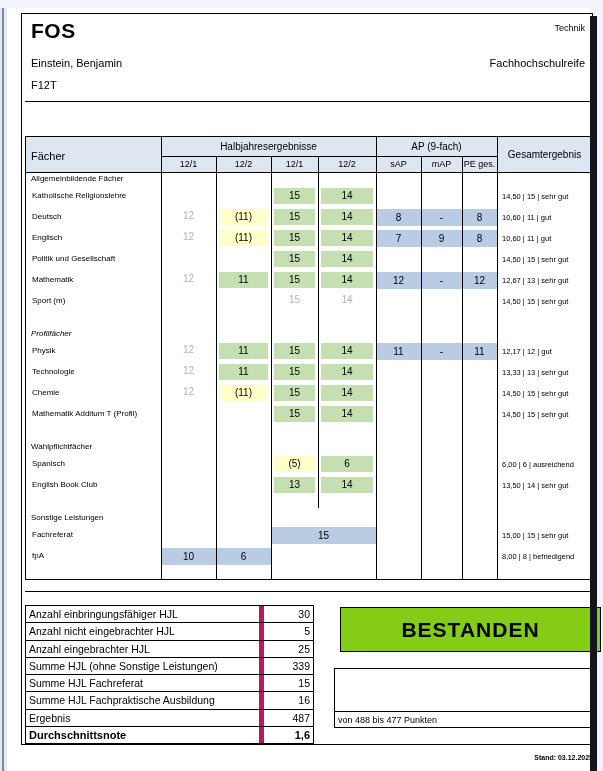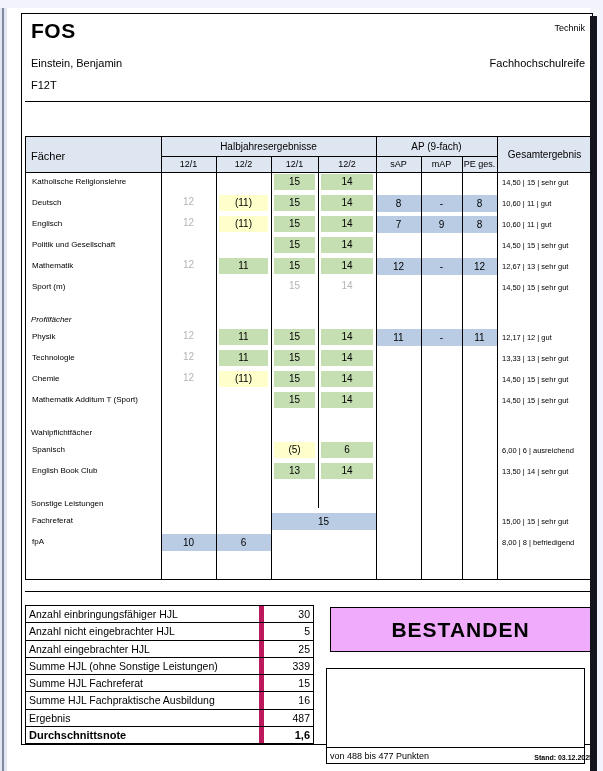--- a/index.html
+++ b/index.html
@@ -41,22 +41,22 @@
   .fill.blue{background:#b9cce4; top:2px; height:17px; line-height:17px;}
   .table-rule{position:absolute; left:3px; top:577px; width:566px; height:1px; background:#000;}
   
   .summary{position:absolute; left:3px; top:591px; width:289px; height:139px; border:1px solid #000; box-sizing:border-box; display:flex; flex-direction:column;}
   .s-row{flex:1; display:flex; border-bottom:1px solid #000; align-items:center;}
   .s-row:last-child{border-bottom:none;}
   .s-label{flex:1; font-size:10.5px; padding-left:3px; white-space:nowrap; overflow:hidden;}
   .s-value{width:54px; border-left:5px solid #be185d; align-self:stretch; display:flex; align-items:center; justify-content:flex-end; font-size:10.5px; padding-right:3px; box-sizing:border-box;}
   .s-bold .s-label,.s-bold .s-value{font-weight:bold; font-size:11px;}
   
-  .verdict{position:absolute; left:308px; top:593px; width:261px; height:45px; background:#f0abfc; border:1px solid #000; box-sizing:border-box; display:flex; align-items:center; justify-content:center; font-size:21px; font-weight:bold; letter-spacing:1px;}
-  .notebox{position:absolute; left:304px; top:654px; width:259px; height:96px; border:1px solid #000; box-sizing:border-box; background:#fff;}
+  .verdict{position:absolute; left:318px; top:593px; width:261px; height:45px; background:#84cc16; border:1px solid #000; box-sizing:border-box; display:flex; align-items:center; justify-content:center; font-size:21px; font-weight:bold; letter-spacing:1px;}
+  .notebox{position:absolute; left:312px; top:654px; width:259px; height:60px; border:1px solid #000; box-sizing:border-box; background:#fff;}
   .notebox-caption{position:absolute; left:0; bottom:0; width:100%; height:16px; line-height:16px; border-top:1px solid #000; font-size:9px; padding-left:3px; box-sizing:border-box;}
   .stand{position:absolute; left:470px; top:746px; width:116px; text-align:right; font-size:7px; font-weight:bold;}
 </style>
 </head>
 <body>
 
 <div class="screen">
   <div class="left-strip">
       <div class="inner"></div>
     </div>
@@ -81,20 +81,23 @@
         <div id="grades-subcols">
             <div style="position: absolute; top: 19px; left: 135px; width: 55px; height: 16px; line-height: 16px; text-align: center; font-size: 9px;">12/1</div>
             <div style="position: absolute; top: 19px; left: 190px; width: 55px; height: 16px; line-height: 16px; text-align: center; font-size: 9px;">12/2</div>
             <div style="position: absolute; top: 19px; left: 245px; width: 47px; height: 16px; line-height: 16px; text-align: center; font-size: 9px;">12/1</div>
             <div style="position: absolute; top: 19px; left: 292px; width: 58px; height: 16px; line-height: 16px; text-align: center; font-size: 9px;">12/2</div>
             <div style="position: absolute; top: 19px; left: 350px; width: 45px; height: 16px; line-height: 16px; text-align: center; font-size: 9px;">sAP</div>
             <div style="position: absolute; top: 19px; left: 395px; width: 41px; height: 16px; line-height: 16px; text-align: center; font-size: 9px;">mAP</div>
             <div style="position: absolute; top: 19px; left: 436px; width: 35px; height: 16px; line-height: 16px; text-align: center; font-size: 9px;">PE ges.</div>
           </div>
         <div id="grades-body">
+            <div class="g-row" style="height: 14px;">
+              <div class="sec-label">Allgemeinbildende Fächer</div>
+            </div>
             <div class="g-row" style="height: 21px;">
               <div class="sub-label">Katholische Religionslehre</div>
               <div class="fill green" style="left: 248px; width: 41px;">15</div>
               <div class="fill green" style="left: 295px; width: 52px;">14</div>
               <div class="result">14,50 | 15 | sehr gut</div>
             </div>
             <div class="g-row" style="height: 21px;">
               <div class="sub-label">Deutsch</div>
               <div class="cellnum gray" style="left: 135px; width: 55px;">12</div>
               <div class="fill yellow" style="left: 193px; width: 49px;">(11)</div>
@@ -164,21 +167,21 @@
             </div>
             <div class="g-row" style="height: 21px;">
               <div class="sub-label">Chemie</div>
               <div class="cellnum gray" style="left: 135px; width: 55px;">12</div>
               <div class="fill yellow" style="left: 193px; width: 49px;">(11)</div>
               <div class="fill green" style="left: 248px; width: 41px;">15</div>
               <div class="fill green" style="left: 295px; width: 52px;">14</div>
               <div class="result">14,50 | 15 | sehr gut</div>
             </div>
             <div class="g-row" style="height: 21px;">
-              <div class="sub-label">Mathematik Additum T (Sport)</div>
+              <div class="sub-label">Mathematik Additum T (Profil)</div>
               <div class="fill green" style="left: 248px; width: 41px;">15</div>
               <div class="fill green" style="left: 295px; width: 52px;">14</div>
               <div class="result">14,50 | 15 | sehr gut</div>
             </div>
             <div class="g-row" style="height: 15px;"></div>
             <div class="g-row" style="height: 14px;">
               <div class="sec-label">Wahlpflichtfächer</div>
             </div>
             <div class="g-row" style="height: 21px;">
               <div class="sub-label">Spanisch</div>

